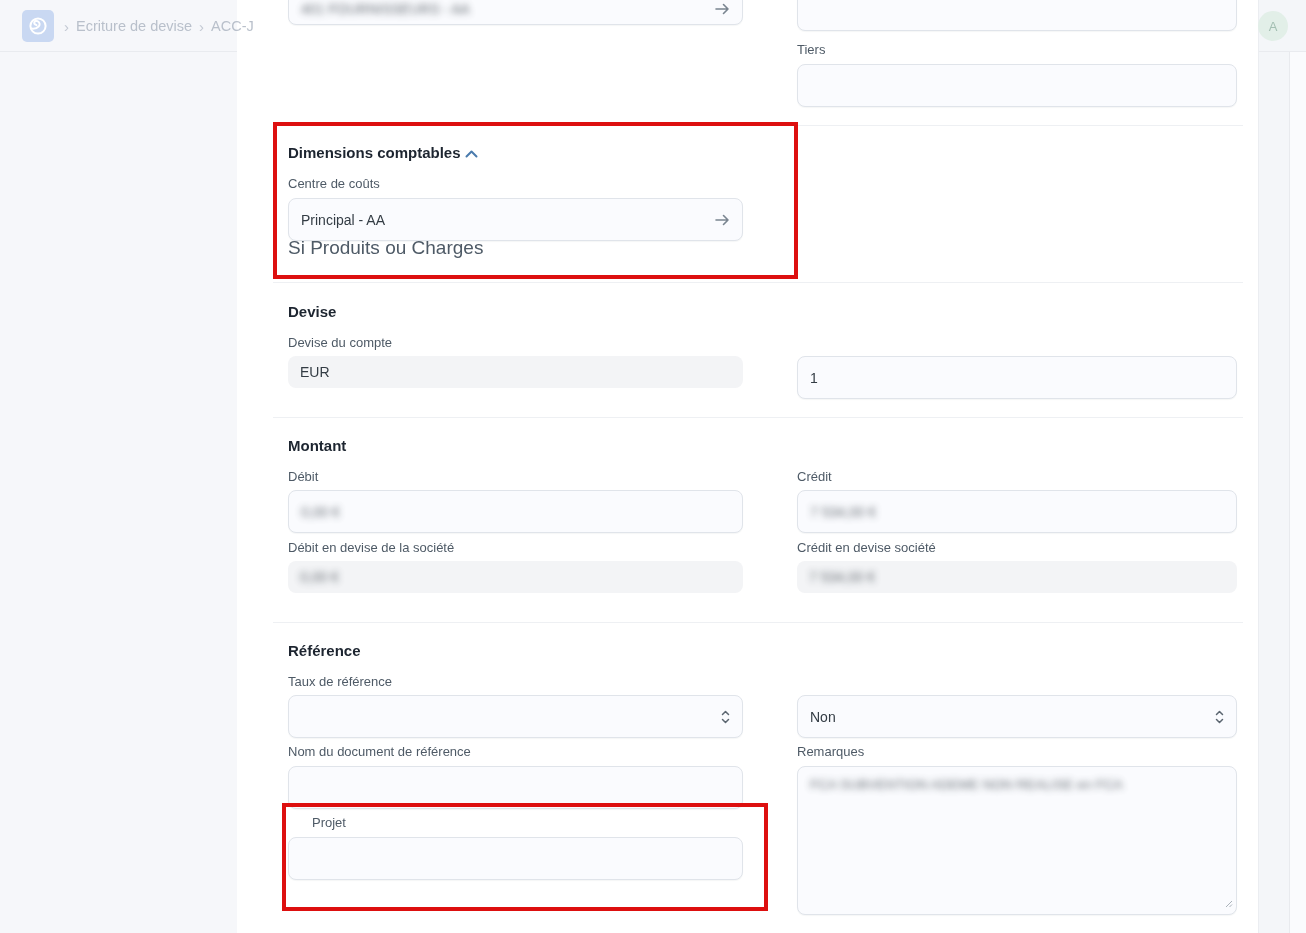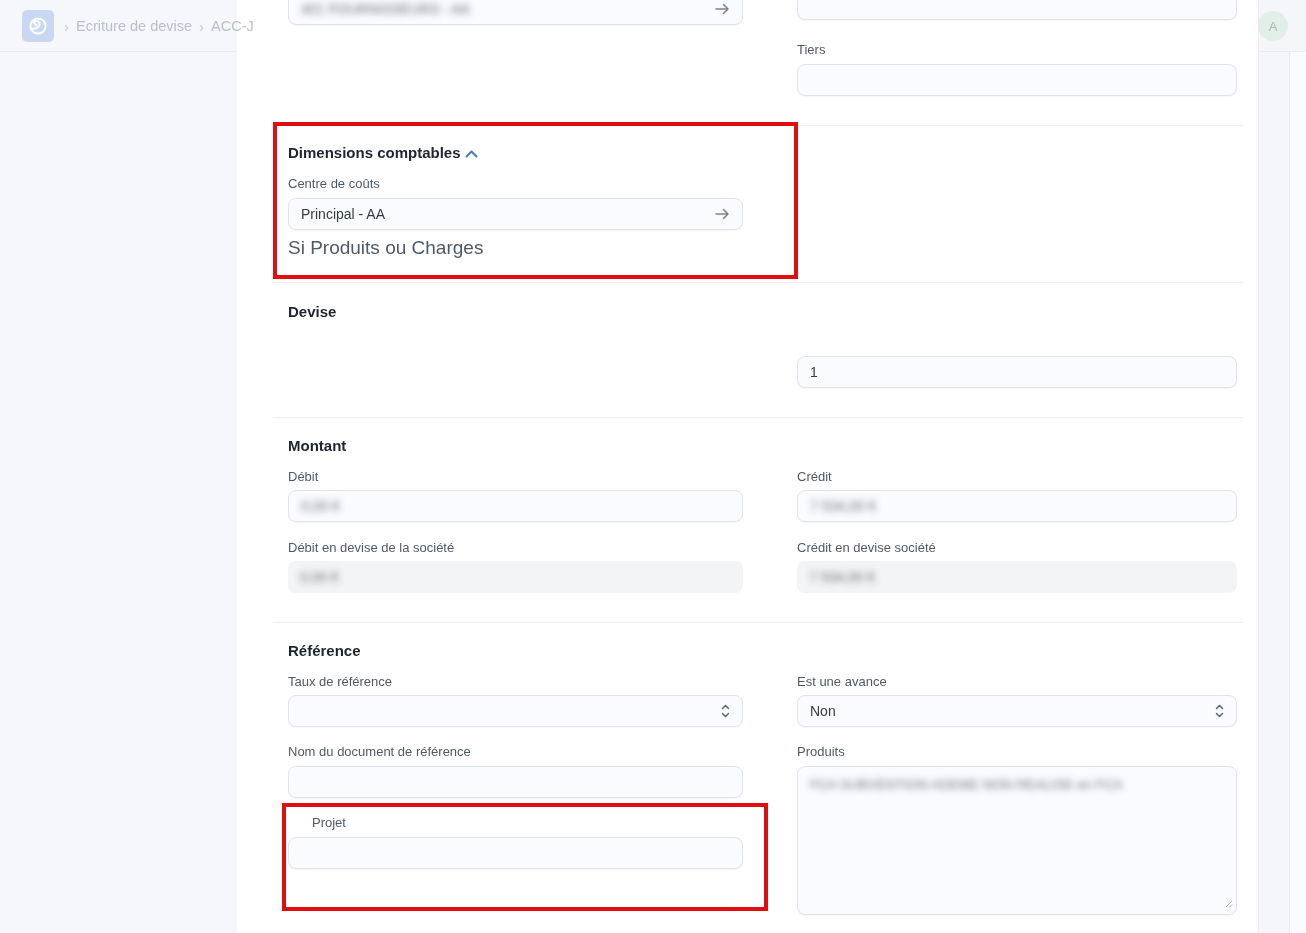--- a/index.html
+++ b/index.html
@@ -32,21 +32,21 @@
   .card { position:absolute; left:237px; top:0; width:1021px; height:933px;
     background:#ffffff; z-index:2; }
 
   .divider { position:absolute; left:36px; width:970px; height:1px; background:#eef0f3; }
 
   .section-title { position:absolute; font-size:15px; font-weight:700; color:#1d2530;
     display:flex; align-items:flex-start; gap:4px; }
   .label { position:absolute; font-size:13px; color:#4e5a66; }
   .helper { position:absolute; font-size:19px; color:#4e5a66; }
 
-  .field { position:absolute; height:32px; border-radius:8px; background:#fafbfe;
+  .field { position:absolute; height:43px; border-radius:8px; background:#fafbfe;
     border:1px solid #e0e4ea; display:flex; align-items:center; padding:0 12px;
     font-size:14px; color:#333c44; box-shadow:0 1px 1px rgba(25,39,52,0.04); }
   .field .val { flex:1 1 auto; overflow:hidden; white-space:nowrap; }
   .field .trail { flex:0 0 auto; display:flex; align-items:center; color:#7a8590; }
   .readonly { position:absolute; height:32px; border-radius:8px; background:#f3f4f6;
     border:none; box-shadow:none; display:flex; align-items:center; padding:0 12px;
     font-size:14px; color:#333c44; }
   .textarea { position:absolute; border-radius:8px; background:#fafbfe;
     border:1px solid #e0e4ea; padding:10px 12px; font-size:13.5px; color:#333c44;
     box-shadow:0 1px 1px rgba(25,39,52,0.04); }
@@ -121,20 +121,24 @@
           <path d="M1 6 H13 M8.5 1.5 L13 6 L8.5 10.5"></path>
         </svg>
       </span>
     </div>
     <div class="helper col-l" style="top:237px;">Si Produits ou Charges</div>
 
     <div class="divider" style="top:282px;"></div>
     <div class="section-title" style="left:51px; top:303px;">
       <span>Devise</span>
     </div>
+    <div class="label col-l" style="top:335px;">Devise du compte</div>
+    <div class="readonly col-l" style="top:356px;">
+      <span class="val">EUR</span>
+    </div>
     <div class="field col-r" style="top:356px;">
       <span class="val">1</span>
     </div>
 
     <div class="divider" style="top:417px;"></div>
     <div class="section-title" style="left:51px; top:437px;">
       <span>Montant</span>
     </div>
     <div class="label col-l" style="top:469px;">Débit</div>
     <div class="field col-l" style="top:490px;">
@@ -159,34 +163,33 @@
     </div>
     <div class="label col-l" style="top:674px;">Taux de référence</div>
     <div class="field col-l" style="top:695px;">
       <span class="val"></span>
       <span class="trail">
         <svg width="9" height="14" viewBox="0 0 9 14" fill="none" stroke="#5b6670" stroke-width="1.5" stroke-linecap="round" stroke-linejoin="round">
           <path d="M1.5 4.5 L4.5 1.5 L7.5 4.5 M1.5 9.5 L4.5 12.5 L7.5 9.5"></path>
         </svg>
       </span>
     </div>
-    <div class="label col-r" style="top:674px;">Est une avance</div>
     <div class="field col-r" style="top:695px;">
       <span class="val">Non</span>
       <span class="trail">
         <svg width="9" height="14" viewBox="0 0 9 14" fill="none" stroke="#5b6670" stroke-width="1.5" stroke-linecap="round" stroke-linejoin="round">
           <path d="M1.5 4.5 L4.5 1.5 L7.5 4.5 M1.5 9.5 L4.5 12.5 L7.5 9.5"></path>
         </svg>
       </span>
     </div>
     <div class="label col-l" style="top:744px;">Nom du document de référence</div>
     <div class="field col-l" style="top:766px;">
       <span class="val"></span>
     </div>
-    <div class="label col-r" style="top:744px;">Produits</div>
+    <div class="label col-r" style="top:744px;">Remarques</div>
     <div class="textarea col-r" style="top:766px; height:149px;">
       <span class="blurred">FCA SUBVENTION ADEME NON REALISE en FCA</span>
       <span class="resize-handle">
         <svg width="9" height="9" viewBox="0 0 9 9" stroke="#aab2ba" stroke-width="1">
           <path d="M8 2 L2 8 M8 5.5 L5.5 8"></path>
         </svg>
       </span>
     </div>
     <div class="label col-l" style="top:815px;margin-left:24px;">Projet</div>
     <div class="field col-l" style="top:837px;">

